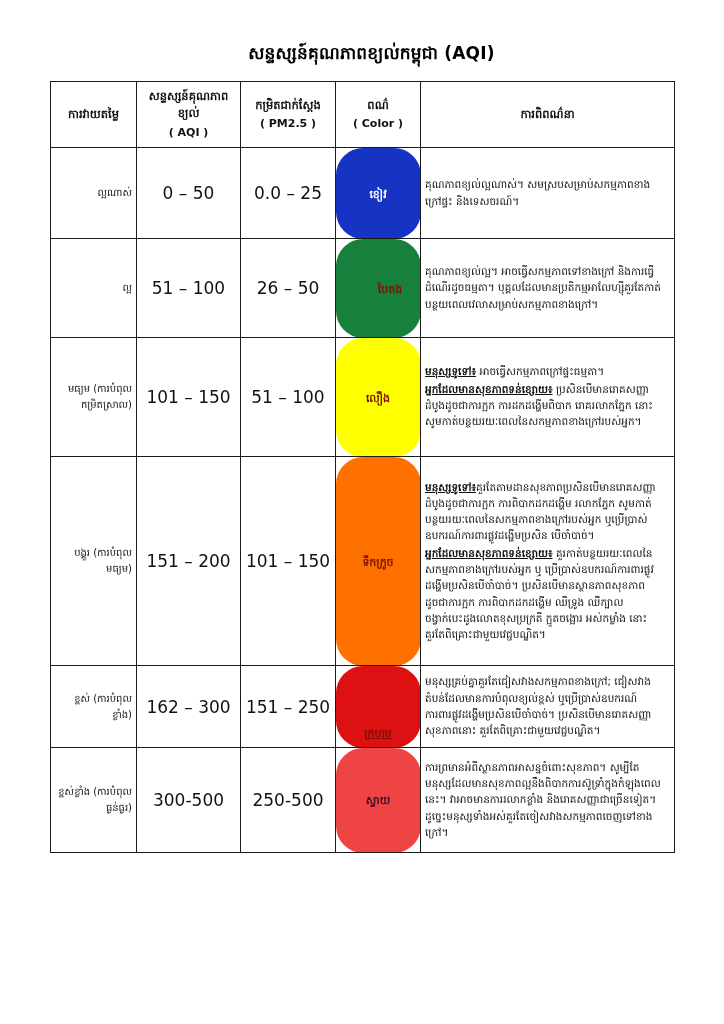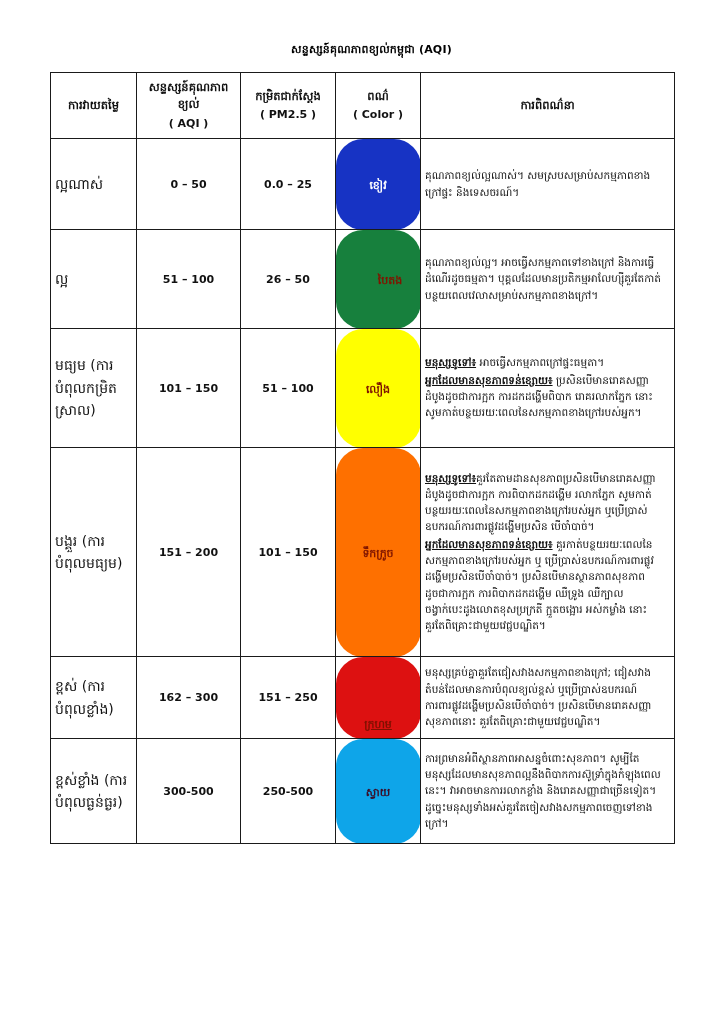--- a/index.html
+++ b/index.html
@@ -3,38 +3,38 @@
 <meta charset="utf-8">
 <style>
   html,body{margin:0;padding:0;}
   body{
     width:724px;height:1024px;background:#ffffff;
     font-family:"DejaVu Sans","Liberation Sans",sans-serif;
     color:#111;position:relative;overflow:hidden;
   }
   .page-title{
     margin:42px 0 14px 0;text-align:center;
-    font-size:11px;font-weight:bold;color:#000;letter-spacing:.2px;padding-left:19px;
+    font-size:17px;font-weight:bold;color:#000;letter-spacing:.2px;padding-left:19px;
   }
   table.aqi{
     border-collapse:collapse;margin-left:50px;width:624px;
     table-layout:fixed;
   }
   table.aqi th,table.aqi td{
     border:1.5px solid #1a1a1a;vertical-align:middle;
     padding:2px 4px;box-sizing:border-box;
   }
   col.c1{width:86px}col.c2{width:104px}col.c3{width:95px}col.c4{width:85px}col.c5{width:254px}
   thead tr{height:66px}
   thead th{font-size:11.5px;font-weight:bold;text-align:center;line-height:1.5;background:#fff;}
   thead th .sub{display:block;font-weight:bold;font-size:11px;margin-top:2px;}
   tr.row-0{height:91px}tr.row-1{height:99px}tr.row-2{height:119px}
   tr.row-3{height:209px}tr.row-4{height:82px}tr.row-5{height:105px}
-  td.c-rating{font-size:14px;text-align:left;line-height:1.6;}
-  td.c-num{font-size:11px;text-align:center;font-family:"DejaVu Sans",sans-serif;font-weight:bold;}
+  td.c-rating{font-size:10px;text-align:right;line-height:1.6;}
+  td.c-num{font-size:17px;text-align:center;font-family:"DejaVu Sans",sans-serif;}
   td.c-color{text-align:center;padding:0;border-radius:27px;}
   td.c-color .color-name{font-size:11px;font-weight:bold;}
   tr.row-4 td.c-color{vertical-align:bottom;}
   tr.row-4 td.c-color .color-name{display:block;margin-bottom:3px;text-decoration:underline;}
   td.c-desc{vertical-align:top;font-size:10.5px;line-height:1.55;padding:3px 5px;}
   td.c-desc .para{margin:0 9px 1px 0;text-align:left;}
   td.c-desc .lead{font-weight:bold;text-decoration:underline;}
 </style>
 </head>
 <body>
@@ -118,19 +118,19 @@
           <span class="color-name" style="color: rgb(127, 16, 0);">ក្រហម</span>
         </td>
         <td class="c-desc">
           <div class="para">មនុស្សគ្រប់គ្នាគួរតែជៀសវាងសកម្មភាពខាងក្រៅ; ជៀសវាងតំបន់ដែលមានការបំពុលខ្យល់ខ្ពស់ ឬប្រើប្រាស់ឧបករណ៍ការពារផ្លូវដង្ហើមប្រសិនបើចាំបាច់។ ប្រសិនបើមានរោគសញ្ញាសុខភាពនោះ គួរតែពិគ្រោះជាមួយវេជ្ជបណ្ឌិត។</div>
         </td>
       </tr>
       <tr class="row-5">
         <td class="c-rating">ខ្ពស់ខ្លាំង (ការបំពុលធ្ងន់ធ្ងរ)</td>
         <td class="c-num">300-500</td>
         <td class="c-num">250-500</td>
-        <td class="c-color" style="background: #0ea5e9;"><span class="color-name" style="color: rgb(58, 15, 42);">ស្វាយ</span></td>
+        <td class="c-color" style="background: #ef4444; font-family: Liberation Mono, monospace;"><span class="color-name" style="color: rgb(58, 15, 42);">ស្វាយ</span></td>
         <td class="c-desc">
           <div class="para">ការព្រមានអំពីស្ថានភាពអាសន្នចំពោះសុខភាព។ សូម្បីតែមនុស្សដែលមានសុខភាពល្អនឹងពិបាកការស៊ូទ្រាំក្នុងកំឡុងពេលនេះ។ វាអាចមានការរលាកខ្លាំង និងរោគសញ្ញាជាច្រើនទៀត។ ដូច្នេះមនុស្សទាំងអស់គួរតែចៀសវាងសកម្មភាពចេញទៅខាងក្រៅ។</div>
         </td>
       </tr>
     </tbody>
 </table>
 
 </body></html>

